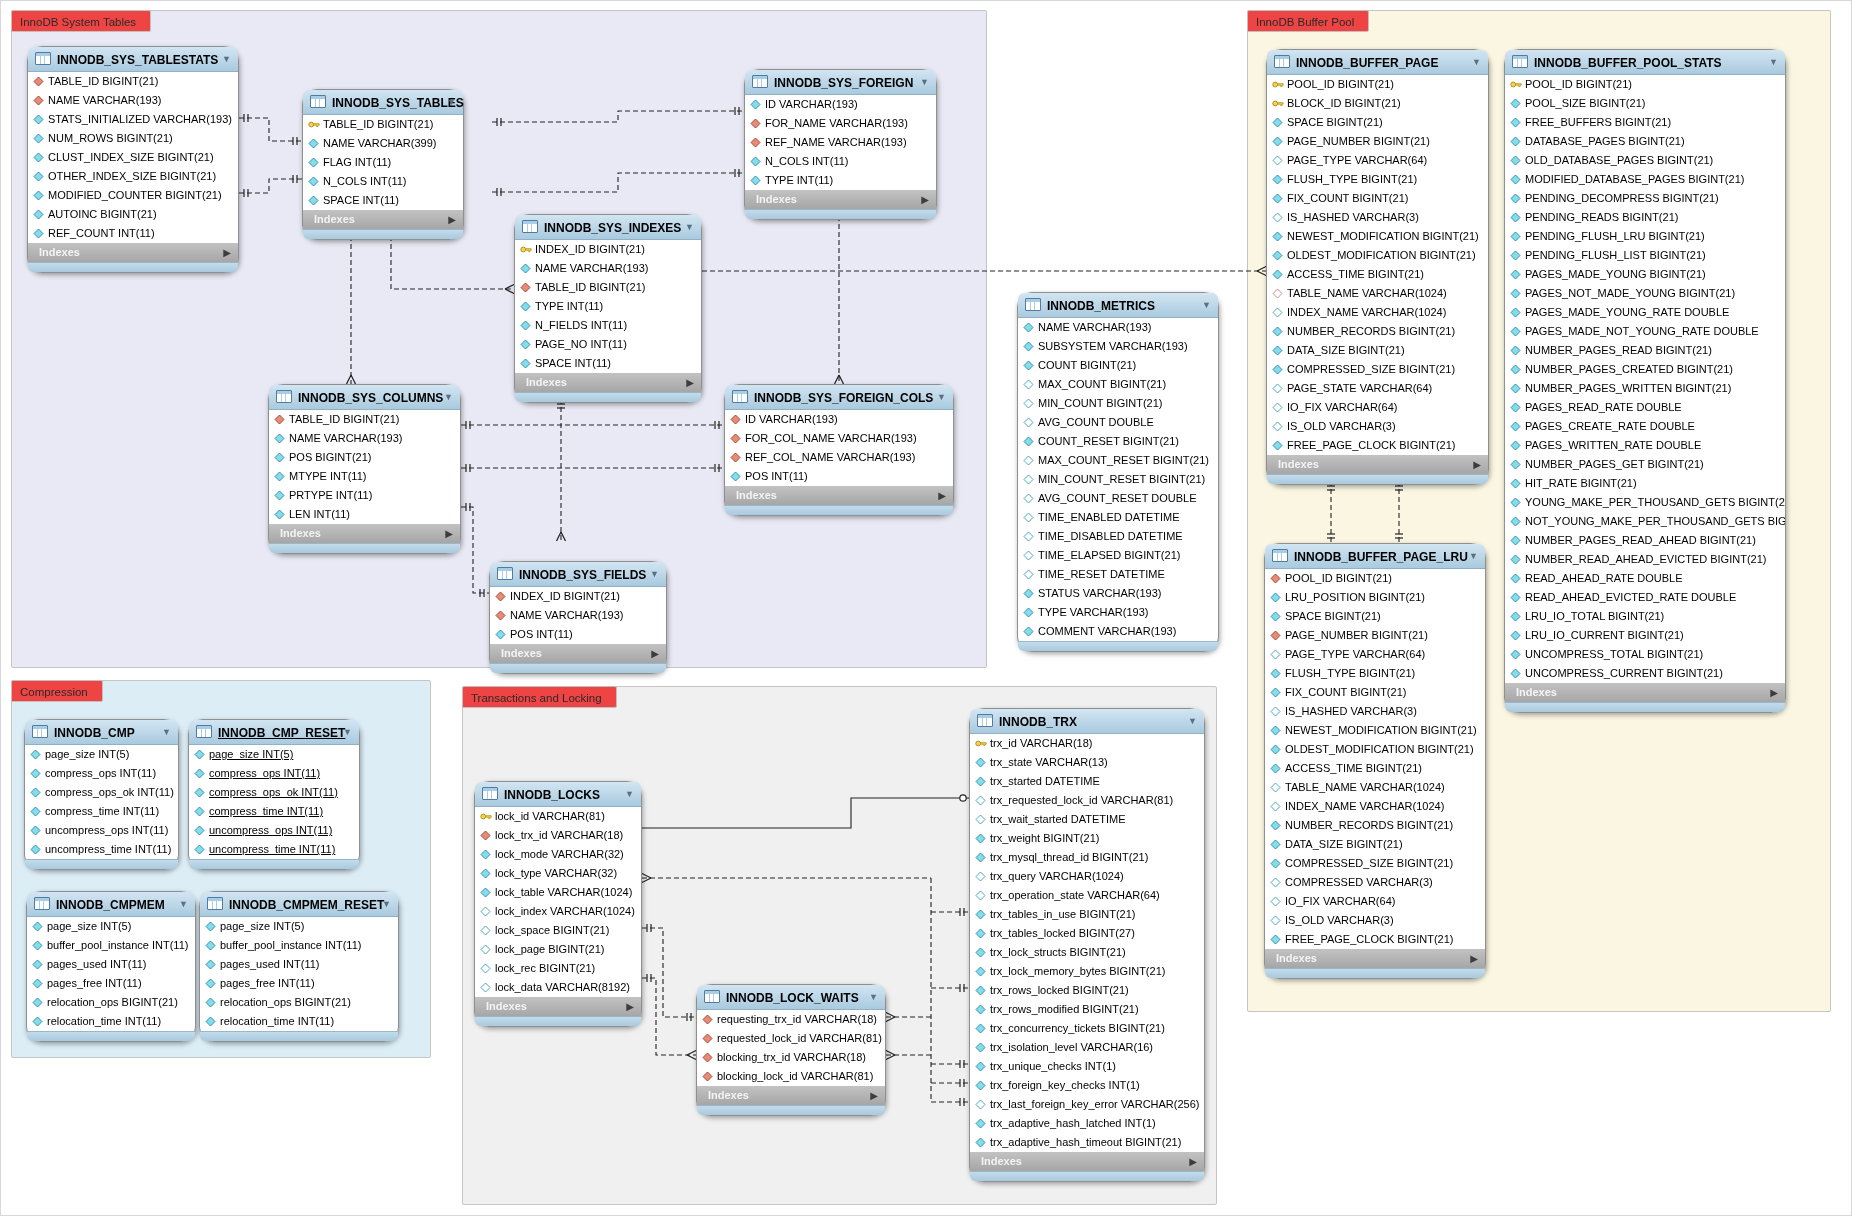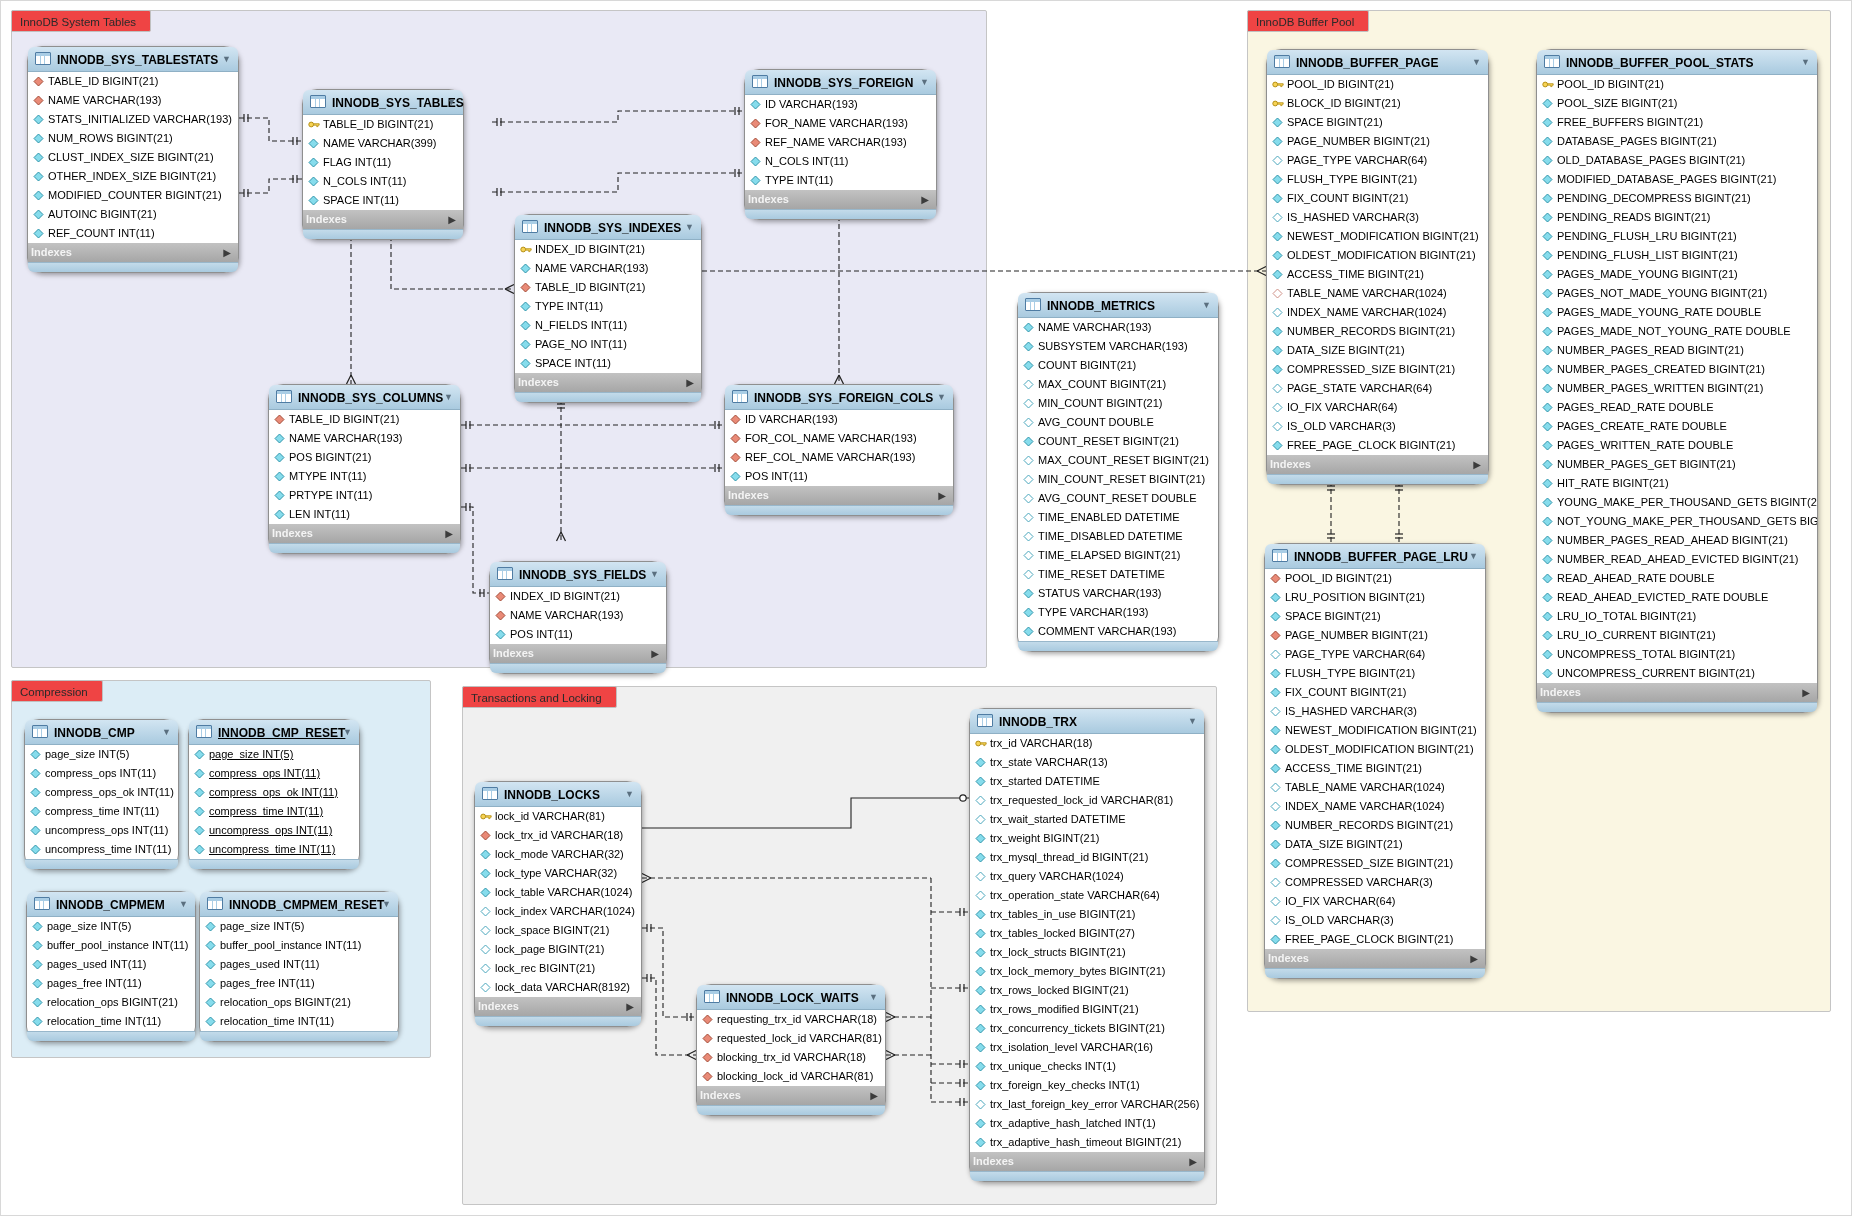--- a/index.html
+++ b/index.html
@@ -14,21 +14,21 @@
     border-bottom:1px solid #8fb0c5;border-radius:6px 6px 0 0;position:relative;white-space:nowrap;}
   .tbl-icon{display:inline-block;width:14px;height:11px;margin:0 0 0 7px;vertical-align:-1px;background:#fff;
     border:1px solid #4f7ca3;border-radius:1px;
     background-image:linear-gradient(#a9cde5 0 3px,rgba(0,0,0,0) 3px),
       linear-gradient(90deg,rgba(0,0,0,0) 0 4px,#a9cde5 4px 5px,rgba(0,0,0,0) 5px 8px,#a9cde5 8px 9px,rgba(0,0,0,0) 9px);}
   .tbl-name{font-weight:bold;font-size:12px;color:#000;margin-left:6px;}
   .caret{position:absolute;right:7px;top:0;font-size:9px;color:#5a6f7f;}
   .row{height:19px;line-height:19px;white-space:nowrap;overflow:hidden;font-size:11px;color:#000;}
   .fic{display:inline-block;width:11px;height:11px;margin:0 4px 0 5px;vertical-align:-2px;}
   .idxbar{height:19px;line-height:19px;background:linear-gradient(#c2c2c2,#a6a6a6);color:#f4f4f4;
-    font-weight:bold;font-size:11px;padding-left:3px;position:relative;}
+    font-weight:bold;font-size:11px;padding-left:11px;position:relative;}
   .idxbar .arr{position:absolute;right:7px;top:0;color:#3c3c3c;font-size:10px;}
   .tbl-bottom{height:9px;background:linear-gradient(#c3dbea,#a9cadf);border-top:1px solid #98b7cb;border-radius:0 0 6px 6px;}
   polyline{fill:none;stroke:#222;stroke-width:1.1;}
   .dash{stroke-dasharray:5,3;}
   line.mk{stroke:#222;stroke-width:1.2;}
 </style>
 </head>
 <body>
 
 <div id="canvas">
@@ -414,21 +414,21 @@
           </svg></span><span>IO_FIX VARCHAR(64)</span></div>
       <div class="row"><span class="fic"><svg width="11" height="11" viewBox="0 0 11 11">
             <polygon points="5.5,1 10,5.5 5.5,10 1,5.5" fill="#ffffff" stroke="#4aa7bd" stroke-width="1"></polygon>
           </svg></span><span>IS_OLD VARCHAR(3)</span></div>
       <div class="row"><span class="fic"><svg width="11" height="11" viewBox="0 0 11 11">
             <polygon points="5.5,1 10,5.5 5.5,10 1,5.5" fill="#86dcec" stroke="#2f95ab" stroke-width="1"></polygon>
           </svg></span><span>FREE_PAGE_CLOCK BIGINT(21)</span></div>
       <div class="idxbar"><span>Indexes</span><span class="arr">▶</span></div>
       <div class="tbl-bottom"></div>
     </div>
-    <div class="tbl" style="left: 1503px; top: 48px; width: 282px; margin-left: 32px;">
+    <div class="tbl" style="left: 1503px; top: 48px; width: 282px;">
       <div class="tbl-h"><span class="tbl-icon"></span><span class="tbl-name">INNODB_BUFFER_POOL_STATS</span><span class="caret">▼</span></div>
       <div class="row"><span class="fic"><svg width="12" height="11" viewBox="0 0 12 11">
             <circle cx="3.2" cy="5.5" r="2.4" fill="#f7d354" stroke="#b59018"></circle>
             <path d="M5.6 4.7 L11.2 4.7 L11.2 6.2 L10 6.2 L10 7.6 L8.7 7.6 L8.7 6.2 L5.6 6.2 Z" fill="#f7d354" stroke="#b59018" stroke-width="0.8"></path>
           </svg></span><span>POOL_ID BIGINT(21)</span></div>
       <div class="row"><span class="fic"><svg width="11" height="11" viewBox="0 0 11 11">
             <polygon points="5.5,1 10,5.5 5.5,10 1,5.5" fill="#86dcec" stroke="#2f95ab" stroke-width="1"></polygon>
           </svg></span><span>POOL_SIZE BIGINT(21)</span></div>
       <div class="row"><span class="fic"><svg width="11" height="11" viewBox="0 0 11 11">
             <polygon points="5.5,1 10,5.5 5.5,10 1,5.5" fill="#86dcec" stroke="#2f95ab" stroke-width="1"></polygon>

